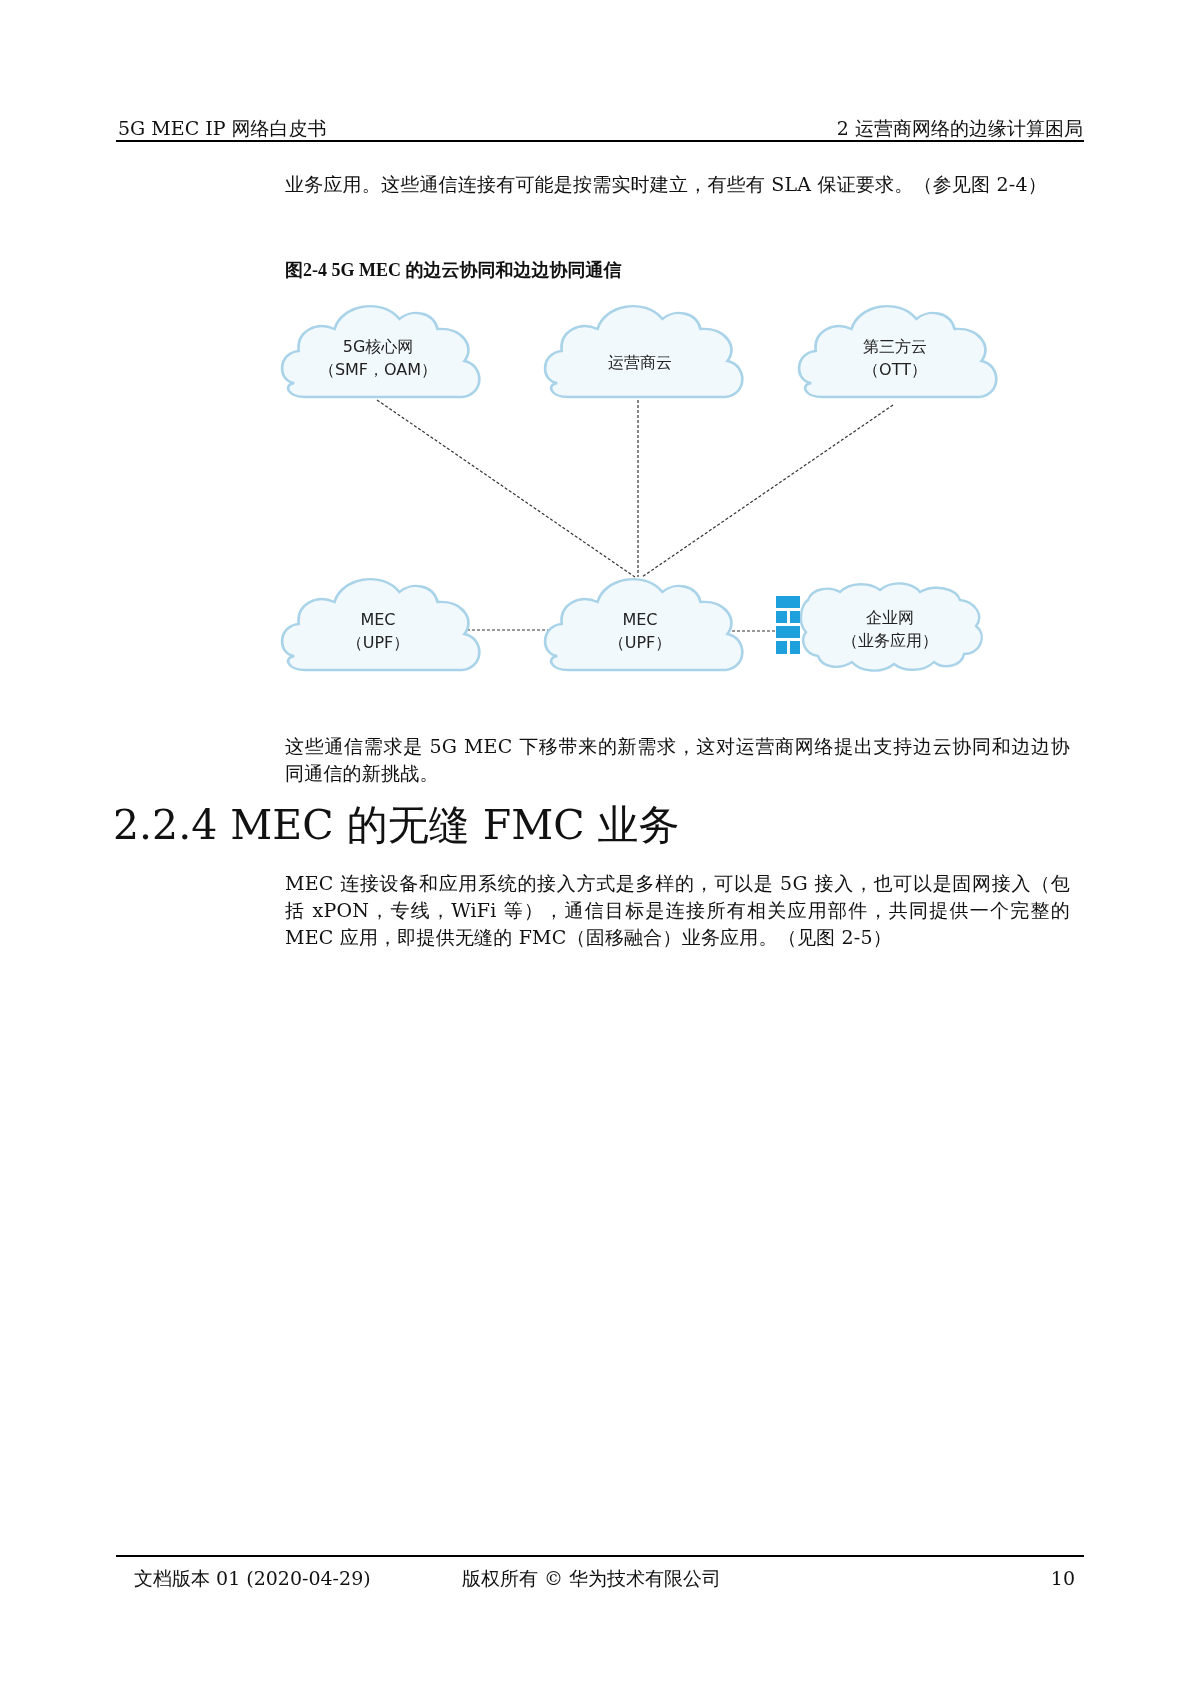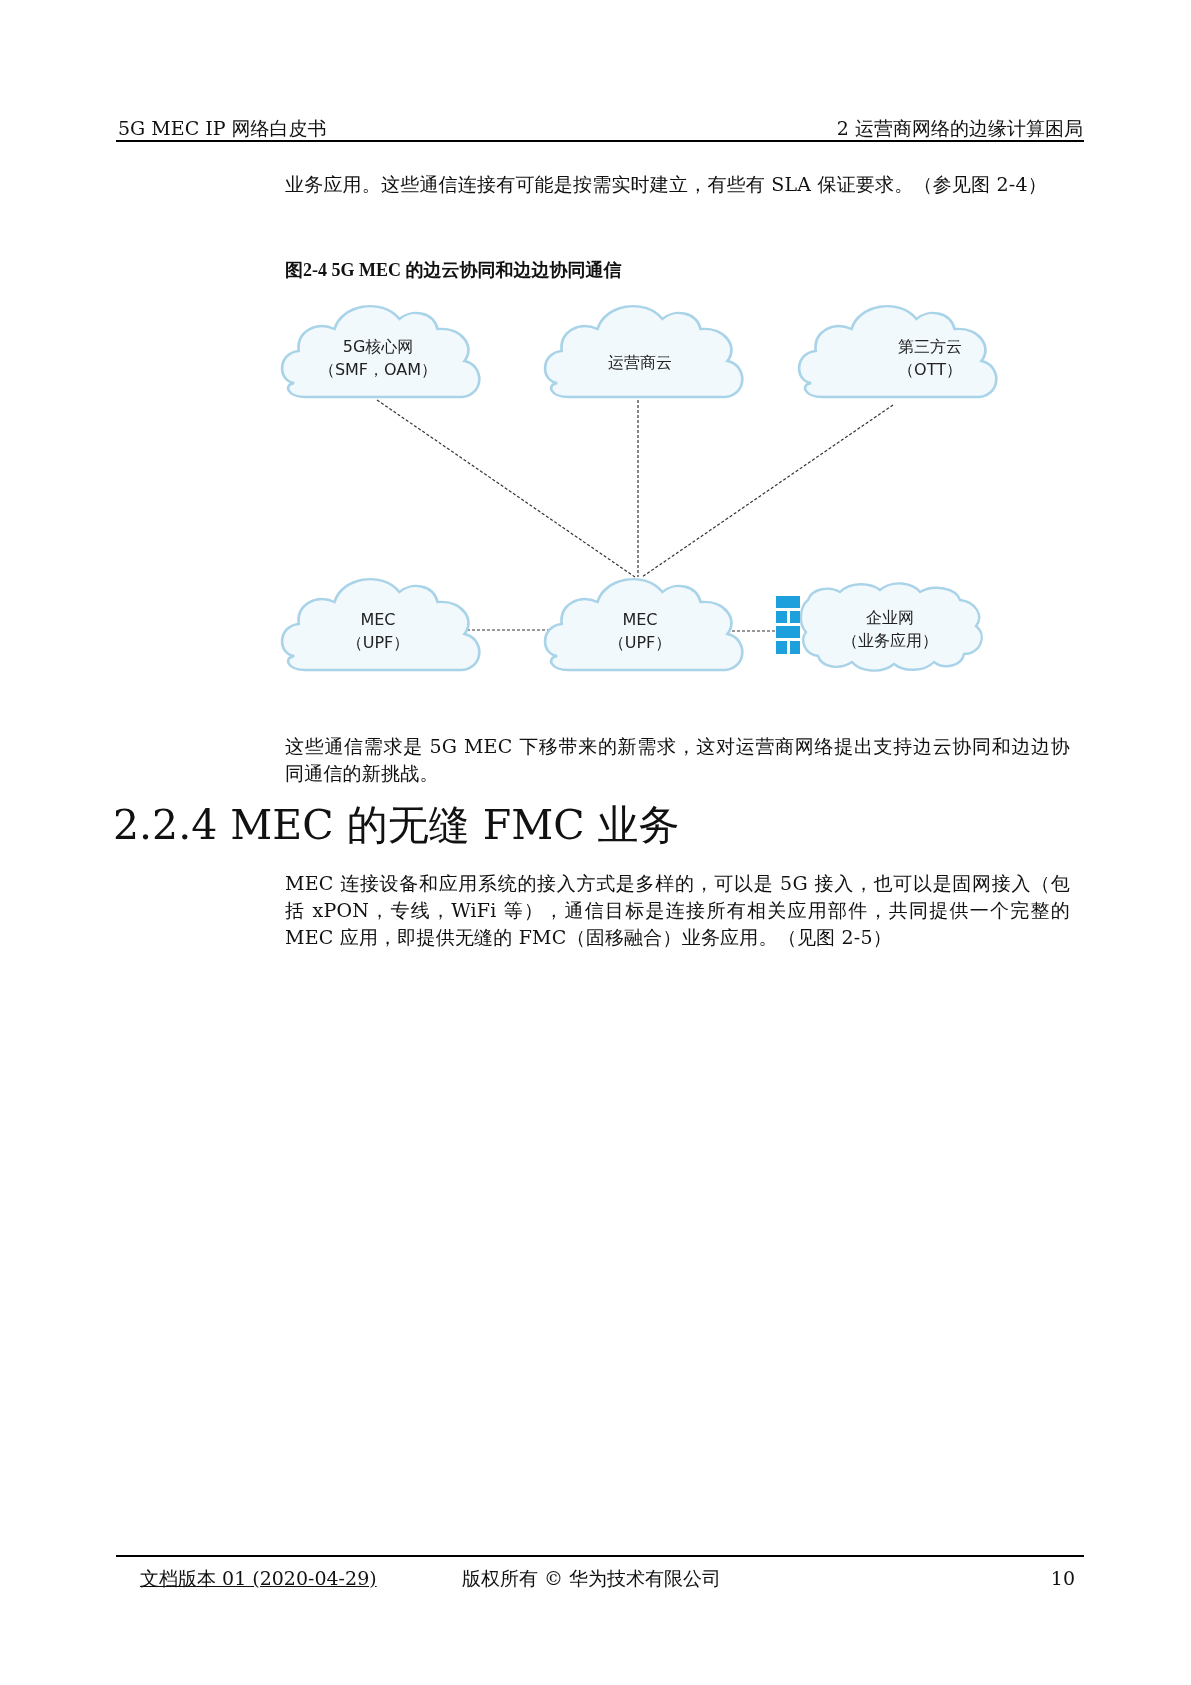--- a/index.html
+++ b/index.html
@@ -61,21 +61,21 @@
     </g>
   </svg>
 
   <div class="cloud-label" style="left:378px;top:335px;">
     <div>5G核心网</div>
     <div>（SMF，OAM）</div>
   </div>
   <div class="cloud-label" style="left:640px;top:351px;text-align:right;">
     <div>运营商云</div>
   </div>
-  <div class="cloud-label" style="left:895px;top:335px;margin-left:35px;">
+  <div class="cloud-label" style="left:895px;top:335px;">
     <div>第三方云</div>
     <div>（OTT）</div>
   </div>
   <div class="cloud-label" style="left:378px;top:608px;">
     <div>MEC</div>
     <div>（UPF）</div>
   </div>
   <div class="cloud-label" style="left:640px;top:608px;">
     <div>MEC</div>
     <div>（UPF）</div>
@@ -86,15 +86,15 @@
   </div>
 </div>
 
 <div class="abs body-text" style="top:733px;">这些通信需求是 5G MEC 下移带来的新需求，这对运营商网络提出支持边云协同和边边协同通信的新挑战。</div>
 
 <div class="abs heading">2.2.4 MEC 的无缝 FMC 业务</div>
 
 <div class="abs body-text" style="top:870px;">MEC 连接设备和应用系统的接入方式是多样的，可以是 5G 接入，也可以是固网接入（包括 xPON，专线，WiFi 等），通信目标是连接所有相关应用部件，共同提供一个完整的 MEC 应用，即提供无缝的 FMC（固移融合）业务应用。（见图 2-5）</div>
 
 <div class="abs rule" style="top:1555px;height:2px;"></div>
-<div class="abs footer" style="left:140px;text-decoration:underline;">文档版本 01 (2020-04-29)</div>
+<div class="abs footer" style="left:134px;">文档版本 01 (2020-04-29)</div>
 <div class="abs footer" style="left:462px;">版权所有 © 华为技术有限公司</div>
 <div class="abs footer" style="right:116px;text-align:center;">10</div>
 
 </body></html>

